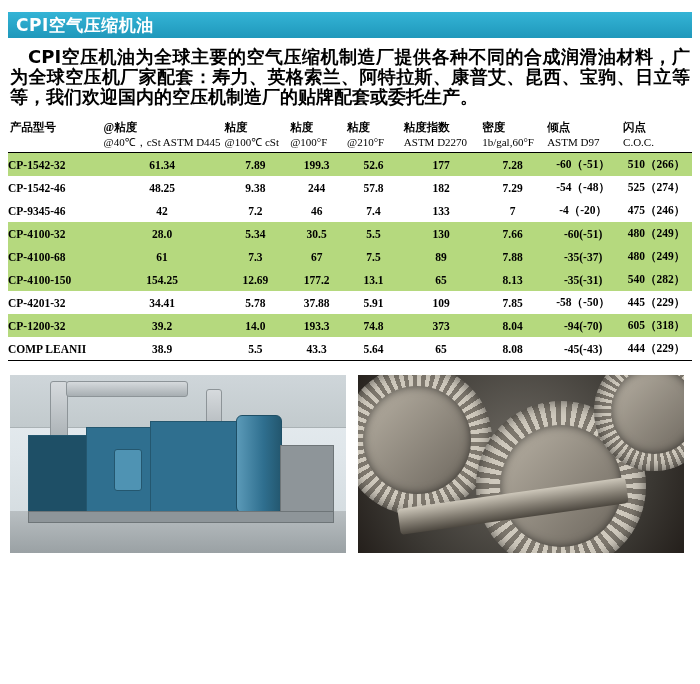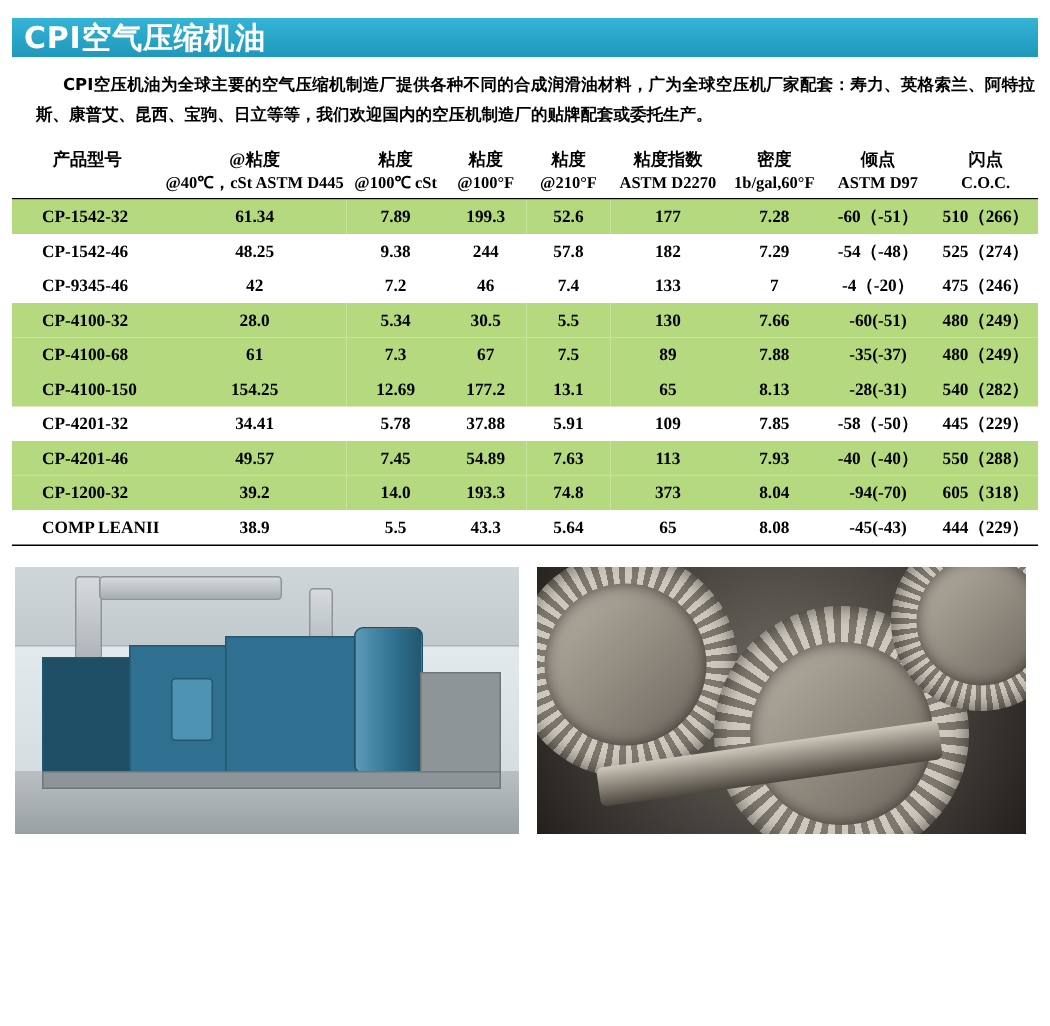--- a/index.html
+++ b/index.html
@@ -28,69 +28,69 @@
     height: 26px;
     background: #2aa7c8;
     background: linear-gradient(to bottom, #34b4d6 0%, #1f98bb 100%);
     display: flex;
     align-items: center;
     padding-left: 8px;
     box-sizing: border-box;
   }
   .title-bar .title-text {
     color: #ffffff;
-    font-size: 20px;
+    font-size: 17px;
     font-weight: bold;
     font-family: "DejaVu Sans", sans-serif;
     letter-spacing: 0.5px;
   }
 
   
   .intro {
-    margin: 9px 2px 10px 16px;
-    font-size: 11px;
+    margin: 9px 2px 10px 2px;
+    font-size: 18px;
     line-height: 20px;
     text-align: justify;
     font-family: "DejaVu Sans", sans-serif;
     font-weight: bold;
     color: #000;
   }
   .intro .indent { display: inline-block; width: 18px; }
 
   
   table.spec {
     width: 100%;
     border-collapse: collapse;
     font-size: 11px;
     font-family: "Liberation Serif", serif;
   }
   table.spec thead th {
     font-weight: bold;
-    text-align: center;
+    text-align: left;
     vertical-align: top;
     padding: 3px 2px 2px 2px;
     font-size: 11.5px;
     line-height: 15px;
     white-space: nowrap;
   }
   table.spec thead th .sub {
     display: block;
-    font-weight: bold;
+    font-weight: normal;
     font-size: 11px;
   }
   table.spec tbody td {
     padding: 4px 2px;
     font-size: 11.5px;
     font-weight: bold;
     white-space: nowrap;
   }
   table.spec tbody tr.alt td {
     background: #b5d97e;
   }
-  table.spec tbody td.c1 { text-align: left; padding-left: 20px; }
+  table.spec tbody td.c1 { text-align: left; padding-left: 0; }
   table.spec tbody td.cn { text-align: center; }
   .thead-sep td {
     height: 1px;
     padding: 0;
     background: #000;
   }
   .col-model  { width: 98px; }
   .col-v40    { width: 70px; }
   .col-v100   { width: 68px; }
   .col-v100f  { width: 62px; }
@@ -303,44 +303,33 @@
           <td class="cn">480（249）</td>
         </tr>
         <tr class="alt">
           <td class="c1">CP-4100-150</td>
           <td class="cn">154.25</td>
           <td class="cn">12.69</td>
           <td class="cn">177.2</td>
           <td class="cn">13.1</td>
           <td class="cn">65</td>
           <td class="cn">8.13</td>
-          <td class="cn">-28(-31)</td>
+          <td class="cn">-35(-31)</td>
           <td class="cn">540（282）</td>
         </tr>
         <tr>
           <td class="c1">CP-4201-32</td>
           <td class="cn">34.41</td>
           <td class="cn">5.78</td>
           <td class="cn">37.88</td>
           <td class="cn">5.91</td>
           <td class="cn">109</td>
           <td class="cn">7.85</td>
           <td class="cn">-58（-50）</td>
           <td class="cn">445（229）</td>
-        </tr>
-        <tr class="alt">
-          <td class="c1">CP-4201-46</td>
-          <td class="cn">49.57</td>
-          <td class="cn">7.45</td>
-          <td class="cn">54.89</td>
-          <td class="cn">7.63</td>
-          <td class="cn">113</td>
-          <td class="cn">7.93</td>
-          <td class="cn">-40（-40）</td>
-          <td class="cn">550（288）</td>
         </tr>
         <tr class="alt">
           <td class="c1">CP-1200-32</td>
           <td class="cn">39.2</td>
           <td class="cn">14.0</td>
           <td class="cn">193.3</td>
           <td class="cn">74.8</td>
           <td class="cn">373</td>
           <td class="cn">8.04</td>
           <td class="cn">-94(-70)</td>

